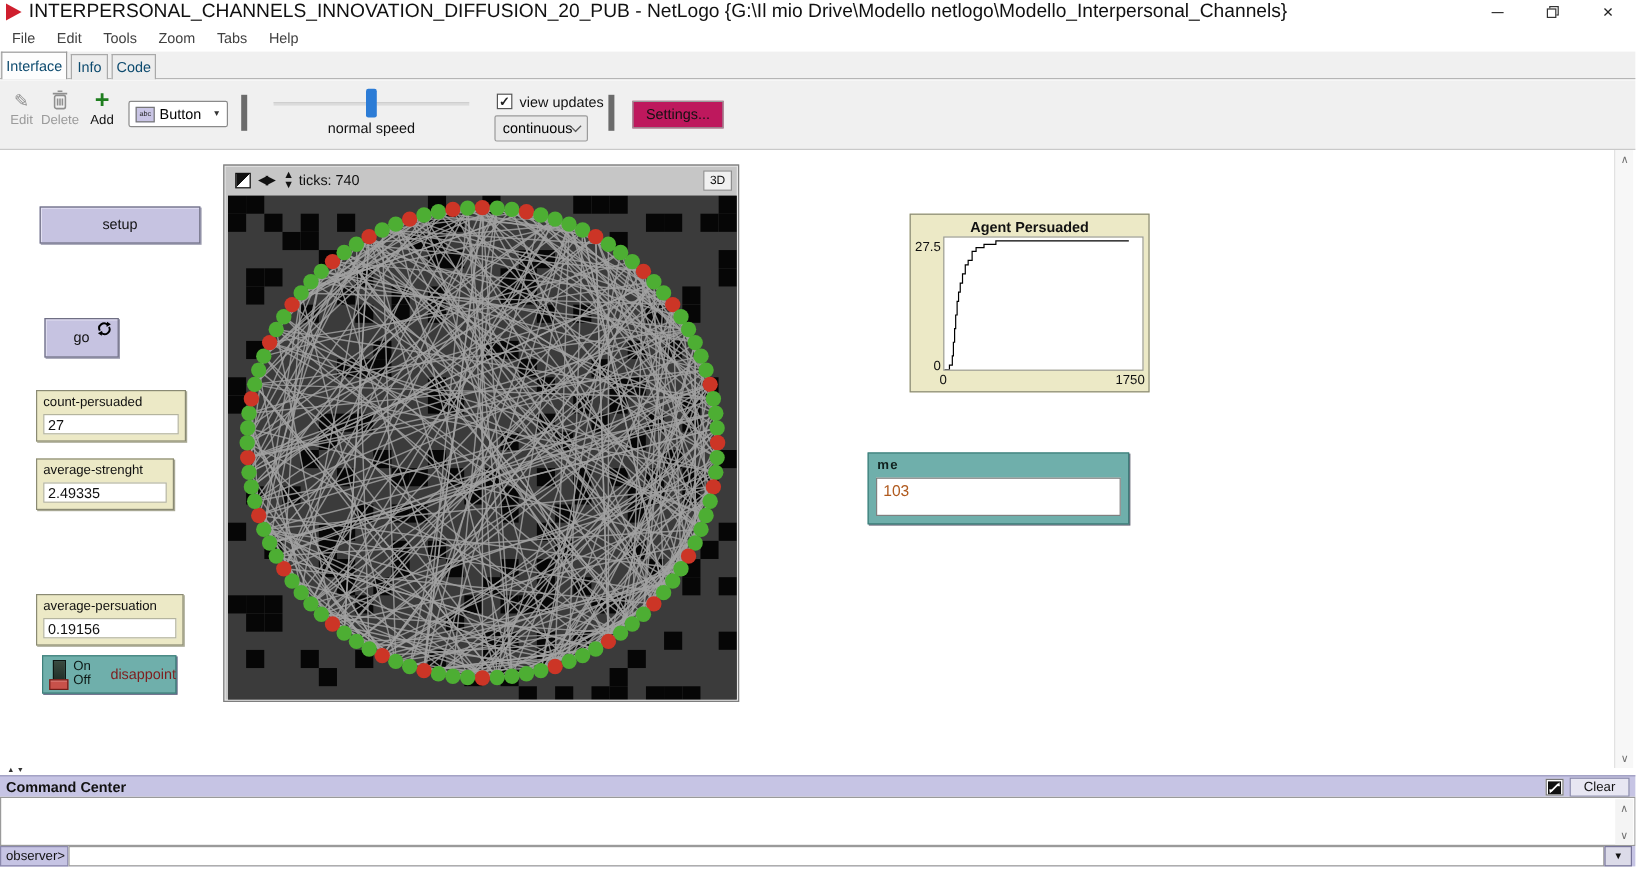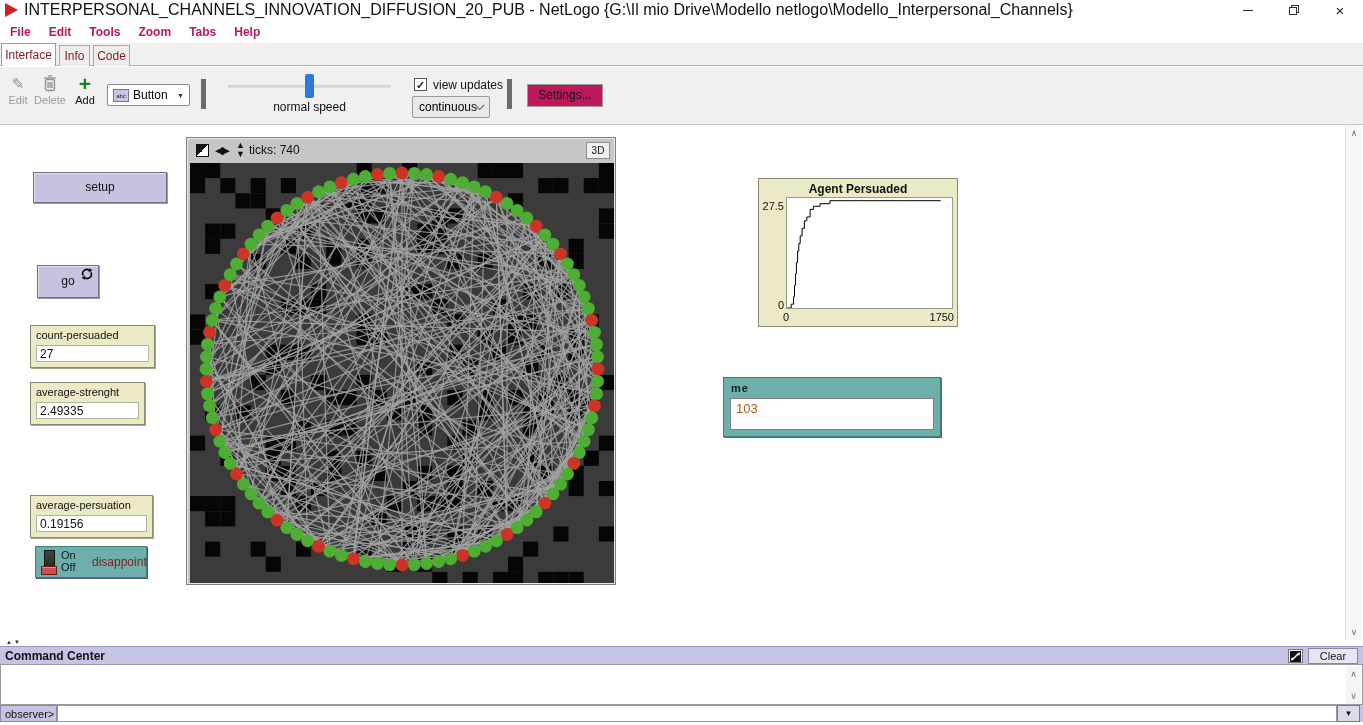--- a/index.html
+++ b/index.html
@@ -14,25 +14,25 @@
   .win-controls { position:absolute; right:0; top:0; height:20px; display:flex; }
   .win-btn { width:46px; height:20px; display:flex; align-items:center; justify-content:center; color:#111; }
   .min-glyph { width:10px; height:1px; background:#333; display:block; }
   .restore-glyph { position:relative; width:10px; height:10px; }
   .restore-glyph .r1 { position:absolute; right:0; top:0; width:8px; height:8px; border:1px solid #333; }
   .restore-glyph .r2 { position:absolute; left:0; bottom:0; width:8px; height:8px; border:1px solid #333; background:#fff; }
   .close-glyph { font-size:15px; line-height:15px; color:#222; }
 
   
   .menubar { position:absolute; top:20px; left:0; width:100%; height:23px; background:#fff; display:flex; align-items:center; padding-left:1px; }
-  .menu-item { padding:3px 9px; font-size:12px; color:#be185d;font-weight:bold; }
+  .menu-item { padding:3px 9px; font-size:12px; color:#404040; }
 
   
   .tabstrip { position:absolute; top:43px; left:0; width:100%; height:23px; background:#f0f0f0; border-bottom:1px solid #b5b5b5; }
-  .tab { position:absolute; font-size:12px; text-align:center; color:#7f1d1d; }
+  .tab { position:absolute; font-size:12px; text-align:center; color:#0c4a6e; }
   .tab-selected { left:1px; top:0; width:55px; height:23px; line-height:22px; background:#fdfdfd; border:1px solid #9b9b9b; border-bottom:none; z-index:2; }
   .tab-info { left:59px; top:2px; width:31px; height:21px; line-height:20px; background:#ededed; border:1px solid #a9a9a9; border-bottom:none; }
   .tab-code { left:93px; top:2px; width:37px; height:21px; line-height:20px; background:#ededed; border:1px solid #a9a9a9; border-bottom:none; }
 
   
   .toolbar { position:absolute; top:67px; left:0; width:100%; height:58px; background:#f0f0f0; border-bottom:1px solid #c9c9c9; }
   .tool { position:absolute; text-align:center; }
   .tool .t-label { font-size:11px; display:block; margin-top:1px; }
   .tool-disabled { color:#9b9b9b; }
   .pencil-icon { font-size:15px; color:#8f8f8f; display:block; height:18px; }

